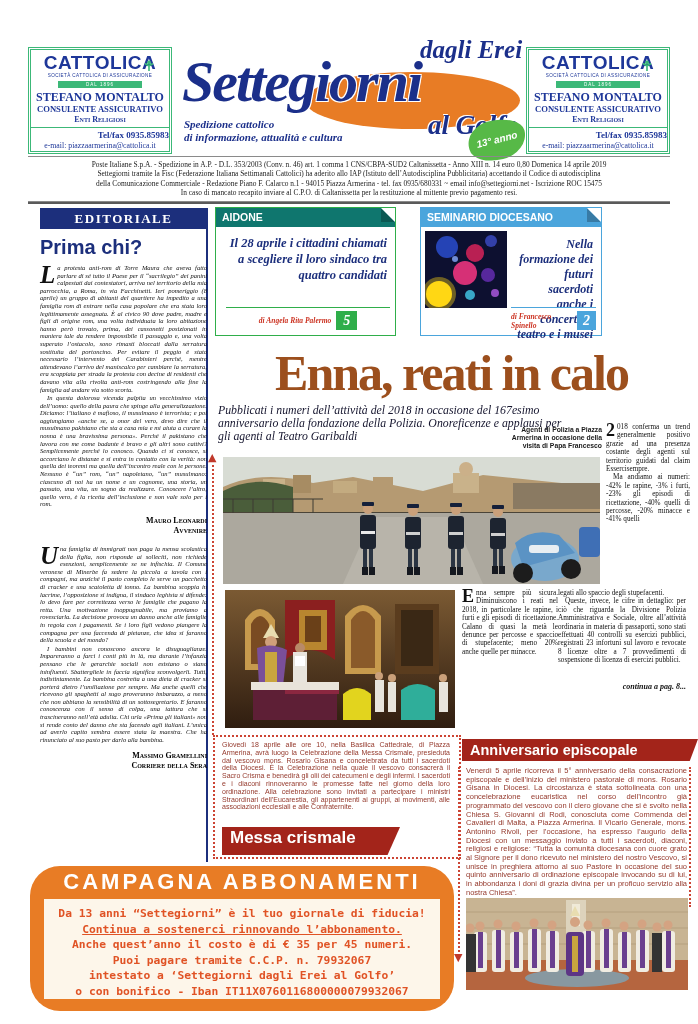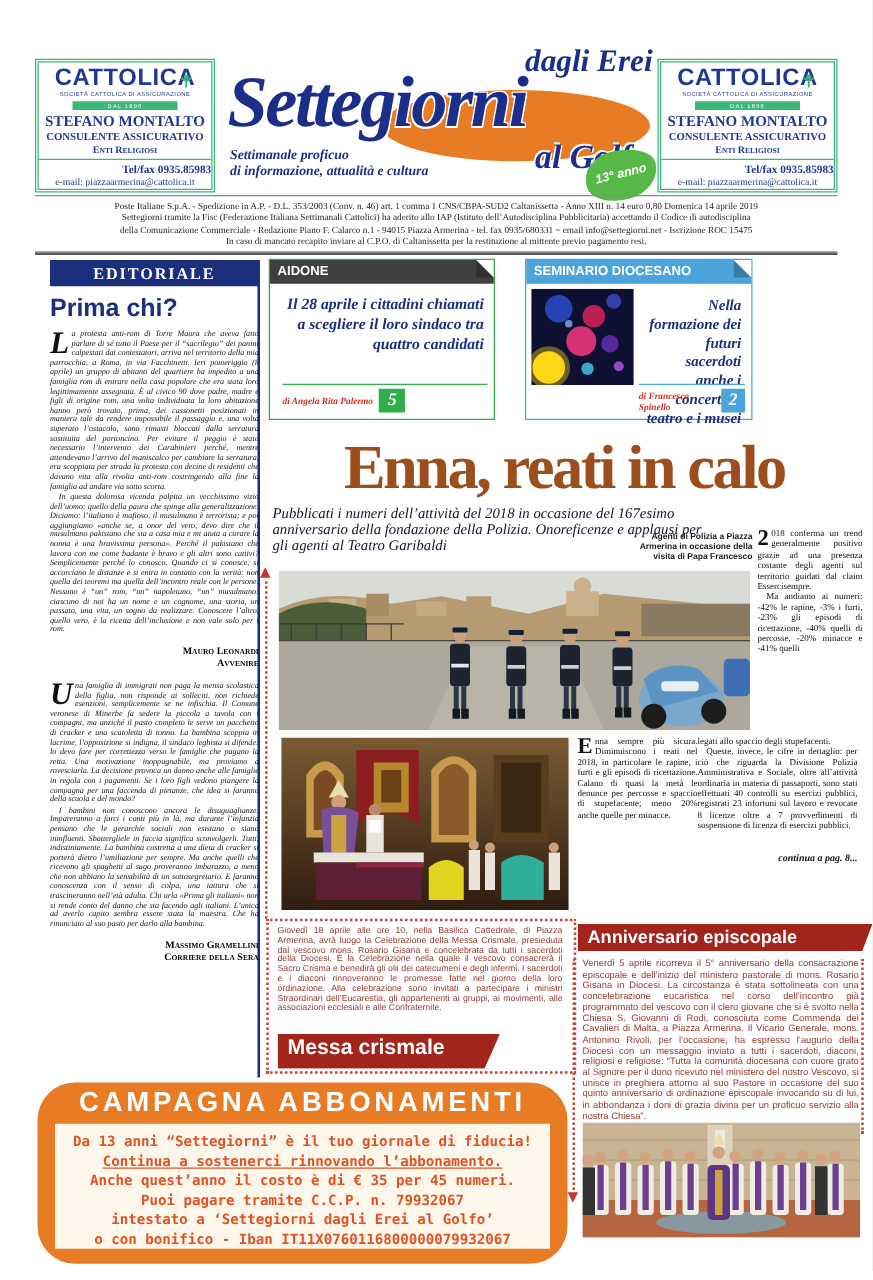--- a/index.html
+++ b/index.html
@@ -55,21 +55,21 @@
 
   
   .teaser{background:#fff;}
   .t-head{color:#fff;font-family:"Liberation Sans",sans-serif;font-weight:bold;font-size:10.5px;
           line-height:19px;height:19px;padding-left:6px;position:relative;}
   .t-fold{position:absolute;right:0;top:0;width:0;height:0;border-left:14px solid transparent;border-top:14px solid #ffffff;}
   .t-fold2{position:absolute;right:0;top:0;width:0;height:0;border-right:14px solid transparent;border-bottom:14px solid rgba(0,0,0,.25);}
   .t-text{font-style:italic;font-weight:bold;font-size:12.5px;line-height:16px;color:#1c2f7c;text-align:right;
           padding:8px 8px 0 8px;}
   .t-foot{position:absolute;left:10px;right:5px;bottom:5px;border-top:1px solid currentColor;
-          display:flex;justify-content:flex-start;align-items:center;gap:5px;padding-top:3px;}
+          display:flex;justify-content:center;align-items:center;gap:5px;padding-top:3px;}
   .t-byline{font-style:italic;font-weight:bold;font-size:7.5px;color:#cc3322;}
   .t-page{width:21px;height:19px;color:#fff;font-style:italic;font-weight:bold;font-size:14px;
           text-align:center;line-height:19px;}
   .aidone{left:215px;top:207px;width:179px;height:127px;border:1px solid #2fae4a;color:#2fae4a;}
   .sem{left:420px;top:207px;width:180px;height:127px;border:1px solid #4ba5dc;color:#4ba5dc;}
   .sem-photo{position:absolute;left:4px;top:23px;width:82px;height:77px;}
   .sem .t-text{margin-left:88px;padding-top:10px;font-size:12px;line-height:15px;}
 
   
   .notice{left:610px;top:216px;width:78px;height:84px;background:#ededed;border:2px dashed #9a9a9a;
@@ -132,21 +132,21 @@
     <div class="ad-role">CONSULENTE ASSICURATIVO</div>
     <div class="ad-clients">Enti Religiosi</div>
     <div class="ad-phone">Tel/fax 0935.85983</div>
     <div class="ad-email">e-mail: piazzaarmerina@cattolica.it</div>
   </div>
 
   <div class="abs mh-oval"></div>
   <div class="abs mh-script-top">dagli Erei</div>
   <div class="abs mh-title">Settegiorni</div>
   <div class="abs mh-tagline">
-    <div>Settimanale proficuo</div>
+    <div>Spedizione cattolico</div>
     <div>di informazione, attualità e cultura</div>
   </div>
   <div class="abs mh-script-bottom">al Golfo</div>
   <div class="abs mh-badge">13° anno</div>
 
   <div class="abs ad" style="left:526px;top:47px;">
     <div class="ad-brand"><span>CATTOLICA</span><span class="o-person"><svg width="10" height="12" viewBox="0 0 10 12">
             <circle cx="5" cy="2.5" r="2" fill="#3cb878"></circle>
             <path d="M5 4.5 L5 11 M5 6 L1 3.5 M5 6 L9 3.5" stroke="#3cb878" stroke-width="1.6" fill="none"></path>
           </svg></span></div>
@@ -183,21 +183,21 @@
       <p class="dc">Una famiglia di immigrati non paga la mensa scolastica della figlia, non risponde ai solleciti, non richiede esenzioni, semplicemente se ne infischia. Il Comune veronese di Minerbe fa sedere la piccola a tavola con i compagni, ma anziché il pasto completo le serve un pacchetto di cracker e una scatoletta di tonno. La bambina scoppia in lacrime, l’opposizione si indigna, il sindaco leghista si difende: lo devo fare per correttezza verso le famiglie che pagano la retta. Una motivazione inoppugnabile, ma proviamo a rovesciarla. La decisione provoca un danno anche alle famiglie in regola con i pagamenti. Se i loro figli vedono piangere la compagna per una faccenda di pietanze, che idea si faranno della scuola e del mondo?</p>
       <p class="ind">I bambini non conoscono ancora le disuguaglianze. Impareranno a farci i conti più in là, ma durante l’infanzia pensano che le gerarchie sociali non esistano o siano ininfluenti. Sbattergliele in faccia significa sconvolgerli. Tutti, indistintamente. La bambina costretta a una dieta di cracker si porterà dietro l’umiliazione per sempre. Ma anche quelli che ricevono gli spaghetti al sugo proveranno imbarazzo, a meno che non abbiano la sensibilità di un sottosegretario. E faranno conoscenza con il senso di colpa, una iattura che si trascineranno nell’età adulta. Chi urla «Prima gli italiani» non si rende conto del danno che sta facendo agli italiani. L’unica ad averlo capito sembra essere stata la maestra. Che ha rinunciato al suo pasto per darlo alla bambina.</p>
     </div>
     <div class="edit-byline">
       <div>Massimo Gramellini</div>
       <div>Corriere della Sera</div>
     </div>
   </div>
 
   <div class="abs teaser aidone">
-    <div class="t-head" style="background:#404040;"><span>AIDONE</span><span class="t-fold2"></span><span class="t-fold"></span></div>
+    <div class="t-head" style="background:#0f766e;"><span>AIDONE</span><span class="t-fold2"></span><span class="t-fold"></span></div>
     <div class="t-text">Il 28 aprile i cittadini chiamati a scegliere il loro sindaco tra quattro candidati</div>
     <div class="t-foot">
       <span class="t-byline">di Angela Rita Palermo</span>
       <span class="t-page" style="background:#2fae4a;">5</span>
     </div>
   </div>
 
   <div class="abs teaser sem">
     <div class="t-head" style="background:#4ba5dc;"><span>SEMINARIO DIOCESANO</span><span class="t-fold2"></span><span class="t-fold"></span></div>
     <svg class="sem-photo" viewBox="0 0 82 77">

